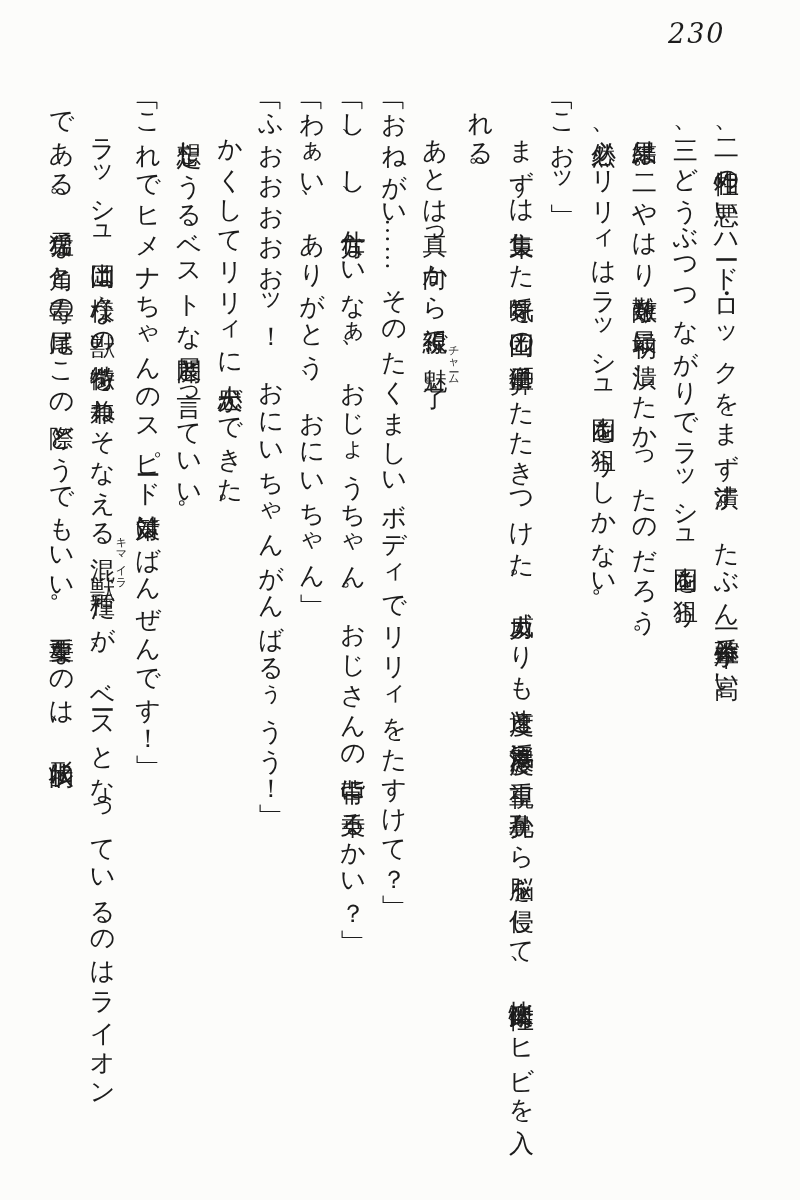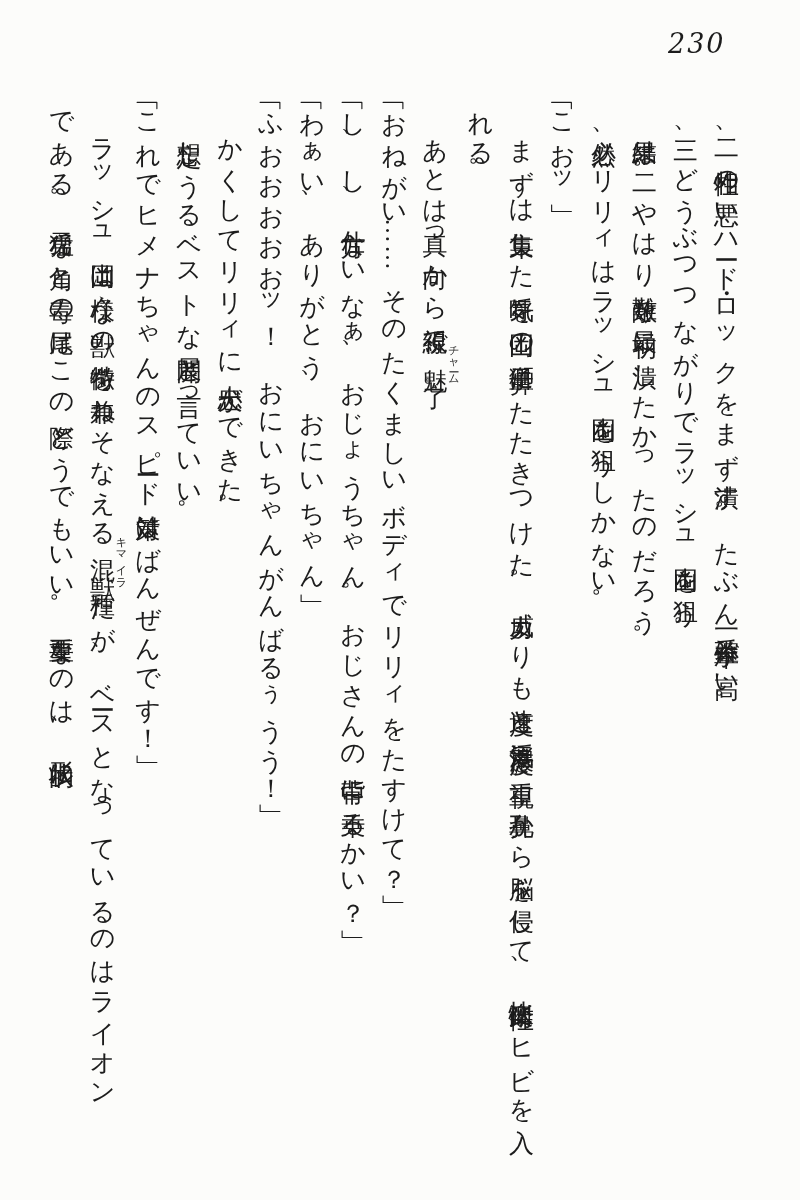--- a/index.html
+++ b/index.html
@@ -10,21 +10,21 @@
     overflow: hidden;
     font-family: "Liberation Serif", "DejaVu Serif", serif;
   }
   .page {
     position: relative;
     width: 800px;
     height: 1200px;
   }
   .page-number {
     position: absolute;
-    top: 28px;
+    top: 18px;
     left: 668px;
     font-family: "DejaVu Serif", serif;
     font-style: italic;
     font-size: 27px;
     letter-spacing: 2px;
     color: #1c1c1c;
   }
   .text-area {
     position: absolute;
     top: 94px;

